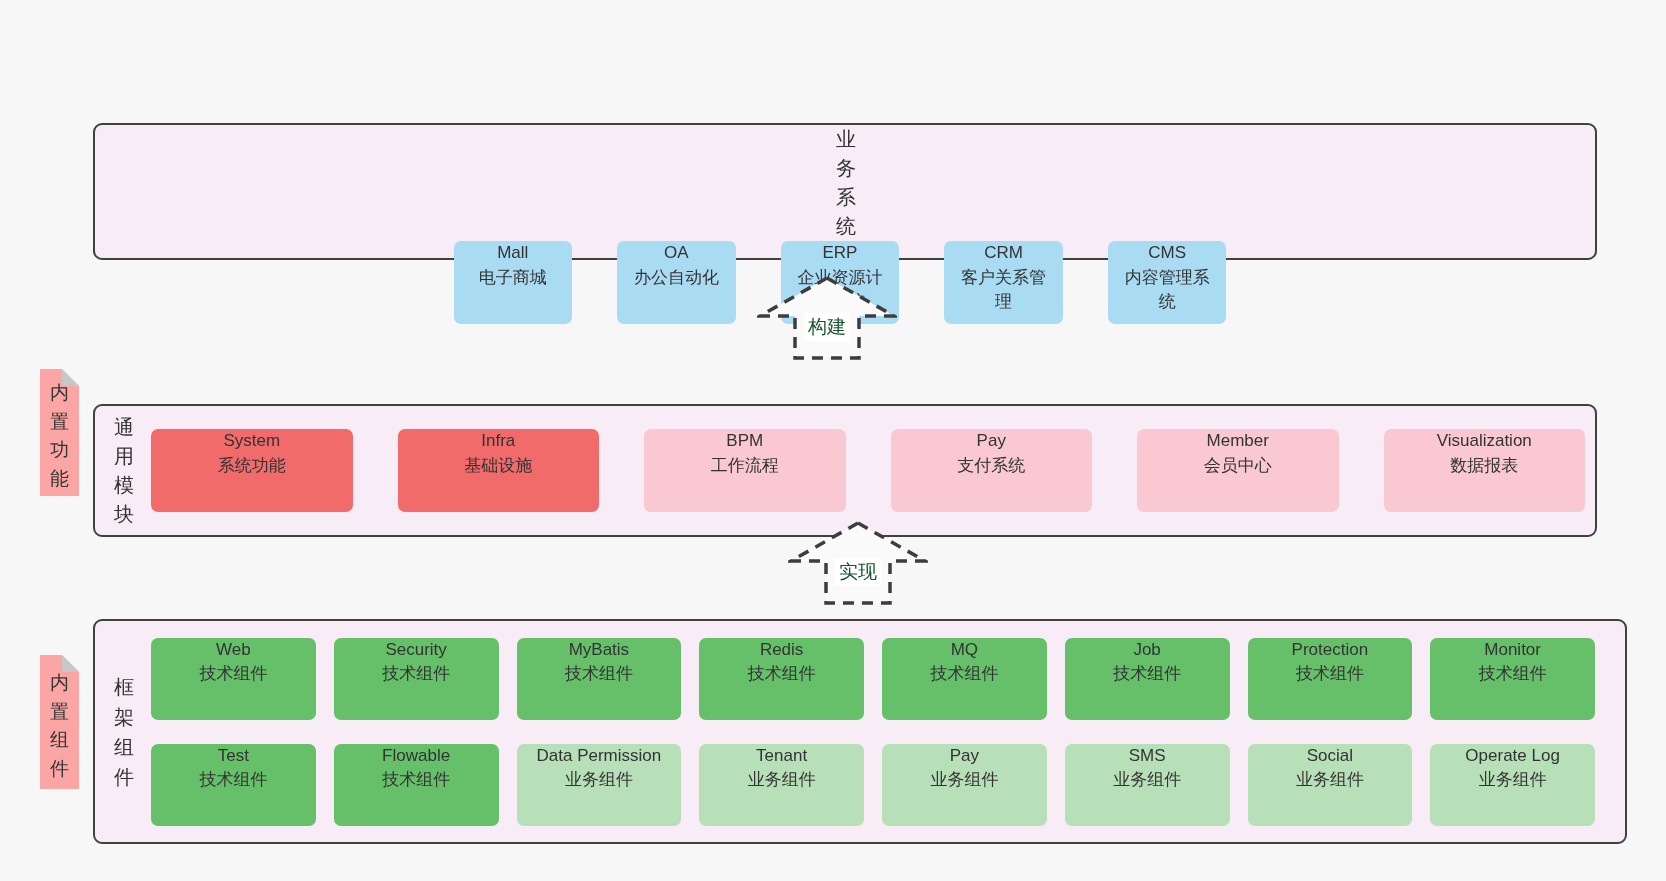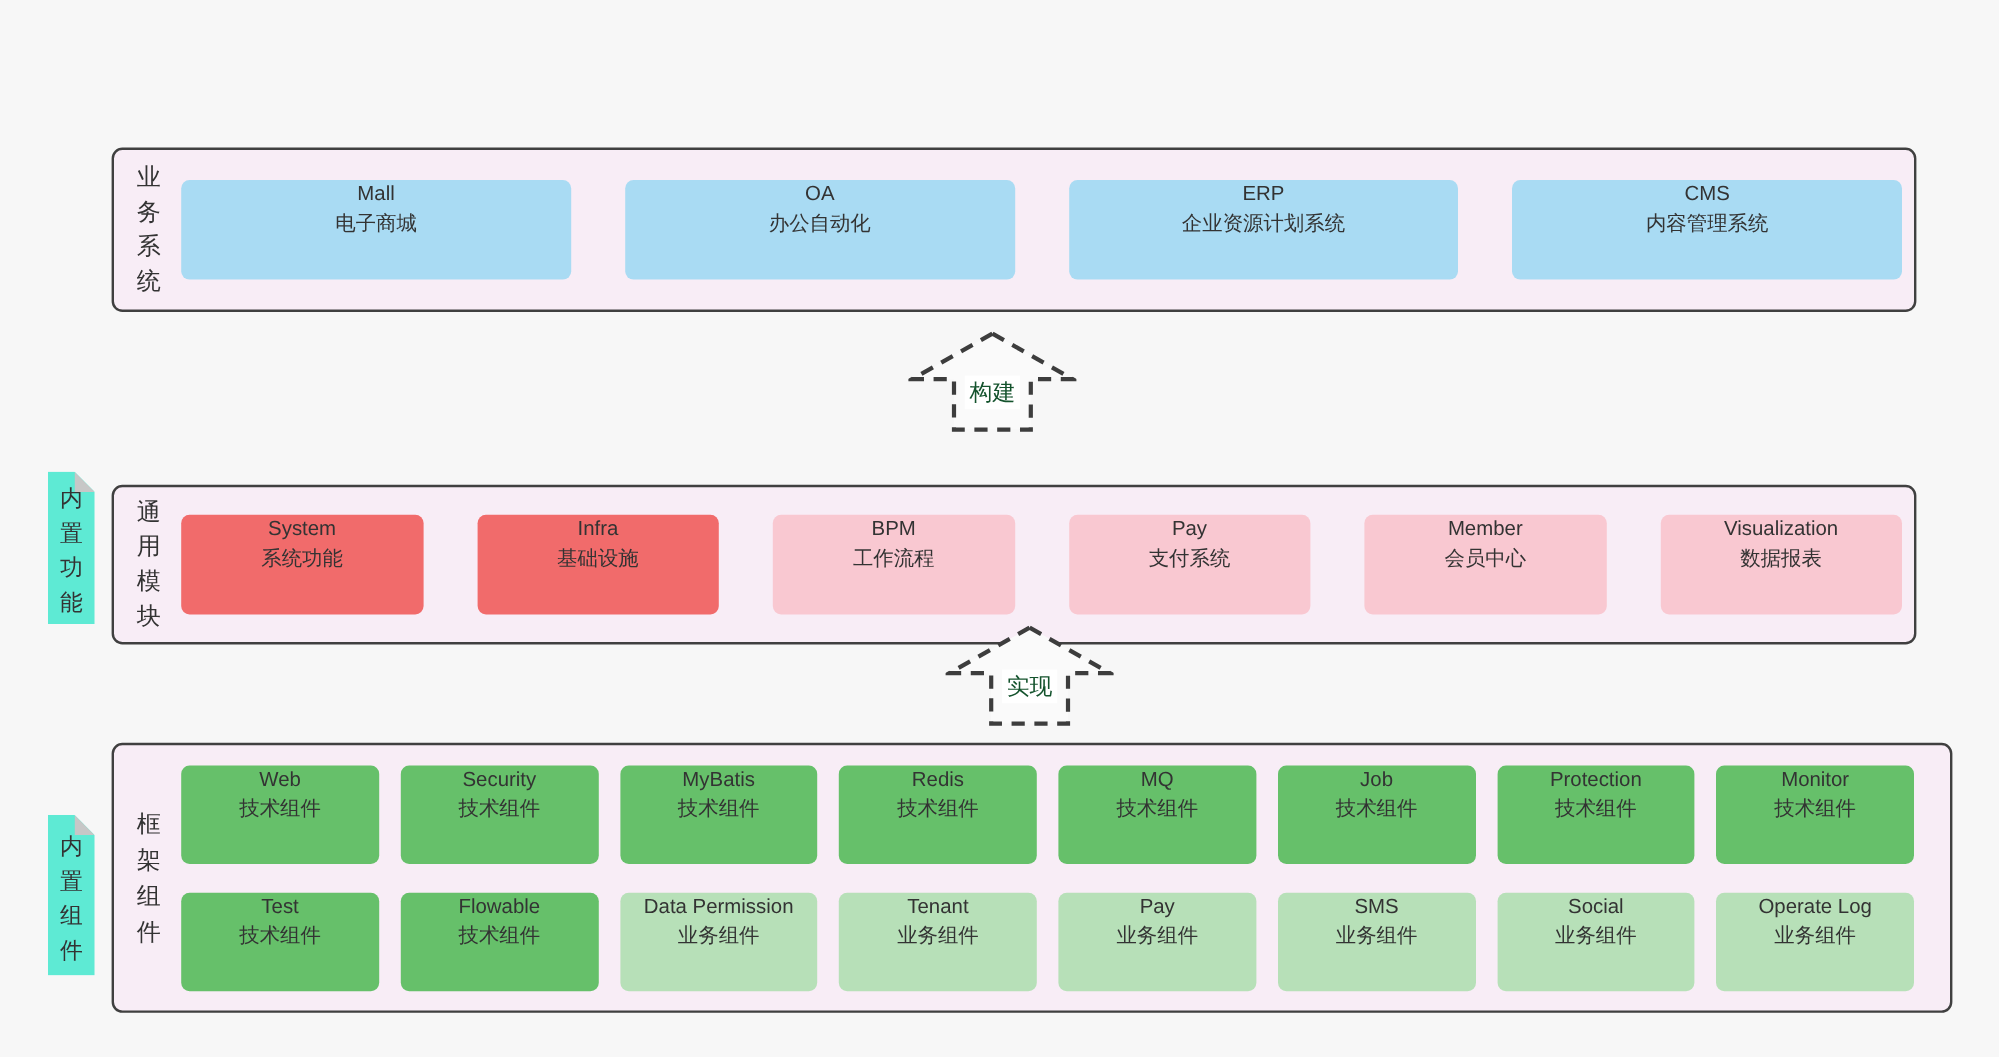--- a/index.html
+++ b/index.html
@@ -1,21 +1,21 @@
 <!DOCTYPE html>
 <html><head>
 <meta charset="utf-8">
 <style>
   html,body{margin:0;padding:0;}
   body{font-family:"Liberation Sans","DejaVu Sans",sans-serif;background:#f7f7f7;}
   #screen{position:relative;width:1666px;height:881px;background:#f7f7f7;overflow:hidden;}
 
   .layer{position:absolute;left:93px;background:#f8edf6;border:2px solid #404040;
          border-radius:9px;box-sizing:border-box;display:flex;align-items:center;}
-  #layer-business  {top:123px;height:137px;width:1504px;}
+  #layer-business  {top:123px;height:137px;width:1504px;flex-direction:column;}
   #layer-modules   {top:372px;height:133px;width:1504px;margin-top:32px;}
   #layer-components{top:619px;height:225px;width:1534px;}
 
   .layer-label{width:26px;margin:0 14px 0 16px;flex-shrink:0;font-size:20px;
                line-height:1.45;color:#333;word-break:break-all;text-align:center;}
   #layer-components .layer-label{line-height:1.5;}
 
   .boxes{flex:1;display:flex;gap:45px;padding-right:10px;align-items:center;}
   .rows{flex:1;display:flex;flex-direction:column;gap:24px;padding-right:30px;}
   .rows .boxes{gap:18px;padding-right:0;}
@@ -23,22 +23,22 @@
   .box{flex:1;height:83px;border-radius:7px;display:flex;flex-direction:column;
        align-items:center;justify-content:flex-start;text-align:center;color:#333;
        font-size:17px;line-height:1.45;padding:0 10px;box-sizing:border-box;}
   .rows .box{height:82px;}
   .box.blue      {background:#a9dbf3;}
   .box.red       {background:#f16b6b;}
   .box.pink      {background:#f9c8d1;}
   .box.green     {background:#66c06a;}
   .box.lightgreen{background:#b7e0b8;}
 
-  .sticky{position:absolute;left:40px;width:39px;background:#5eead4;
-          clip-path:polygon(0 0,calc(100% - 17px) 0,100% 17px,100% 100%,0 100%);margin-top:24px;}
+  .sticky{position:absolute;left:40px;width:39px;background:#fca5a5;
+          clip-path:polygon(0 0,calc(100% - 17px) 0,100% 17px,100% 100%,0 100%);}
   #sticky-modules   {top:369px;height:127px;}
   #sticky-components{top:655px;height:134px;}
   .sticky .fold{position:absolute;top:0;right:0;width:17px;height:17px;background:#c7c7c7;
                 clip-path:polygon(0 0,100% 100%,0 100%);}
   .sticky-text{width:22px;margin:10px auto 0;font-size:19px;line-height:1.5;color:#333;
                word-break:break-all;text-align:center;}
   #sticky-components .sticky-text{margin-top:14px;}
 
   .arrow{position:absolute;width:140px;height:84px;}
   #arrow-build    {left:757px;top:276px;}
@@ -61,20 +61,24 @@
       </div>
       <div class="box blue">
         <span>OA</span>
         <span>办公自动化</span>
       </div>
       <div class="box blue">
         <span>ERP</span>
         <span>企业资源计划系统</span>
       </div>
       <div class="box blue">
+        <span>CRM</span>
+        <span>客户关系管理</span>
+      </div>
+      <div class="box blue">
         <span>CMS</span>
         <span>内容管理系统</span>
       </div>
     </div>
   </div>
 
   <div class="arrow" id="arrow-build">
     <svg width="140" height="84" viewBox="0 0 140 84">
       <polygon points="70,2 3,40 38,40 38,82 102,82 102,40 137,40" fill="#fafafa" stroke="#3d3d3d" stroke-width="3.5" stroke-dasharray="11 8"></polygon>
     </svg>

